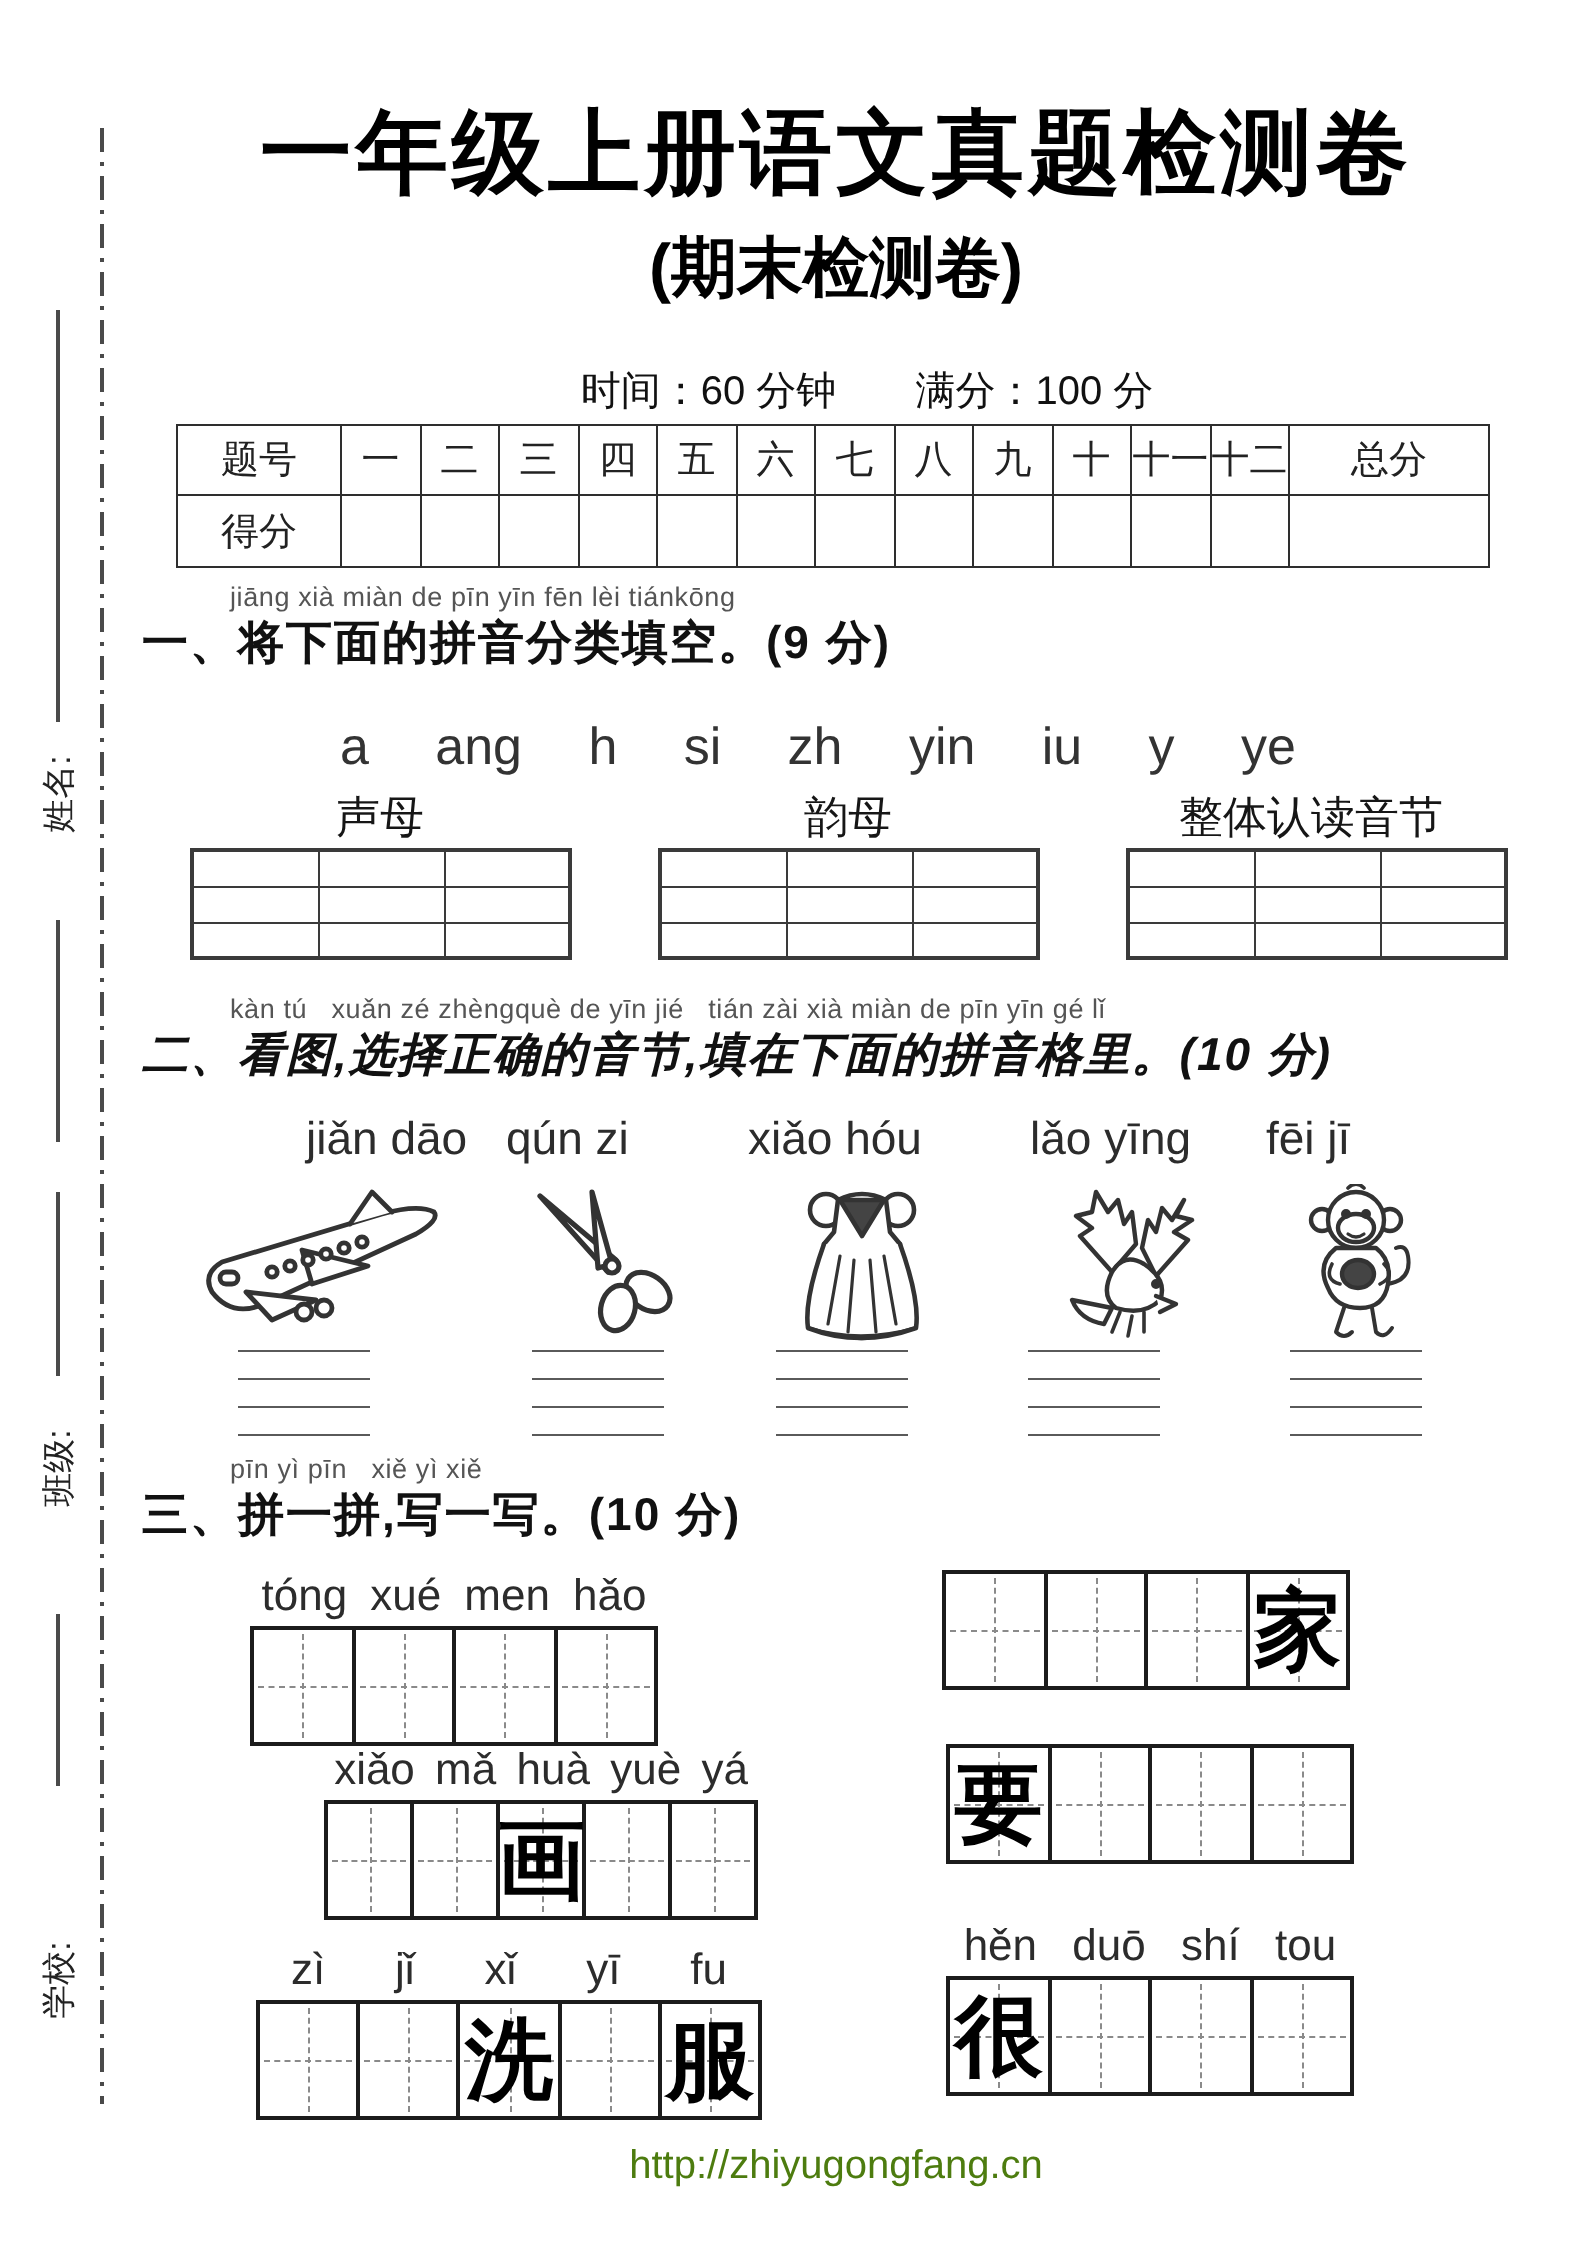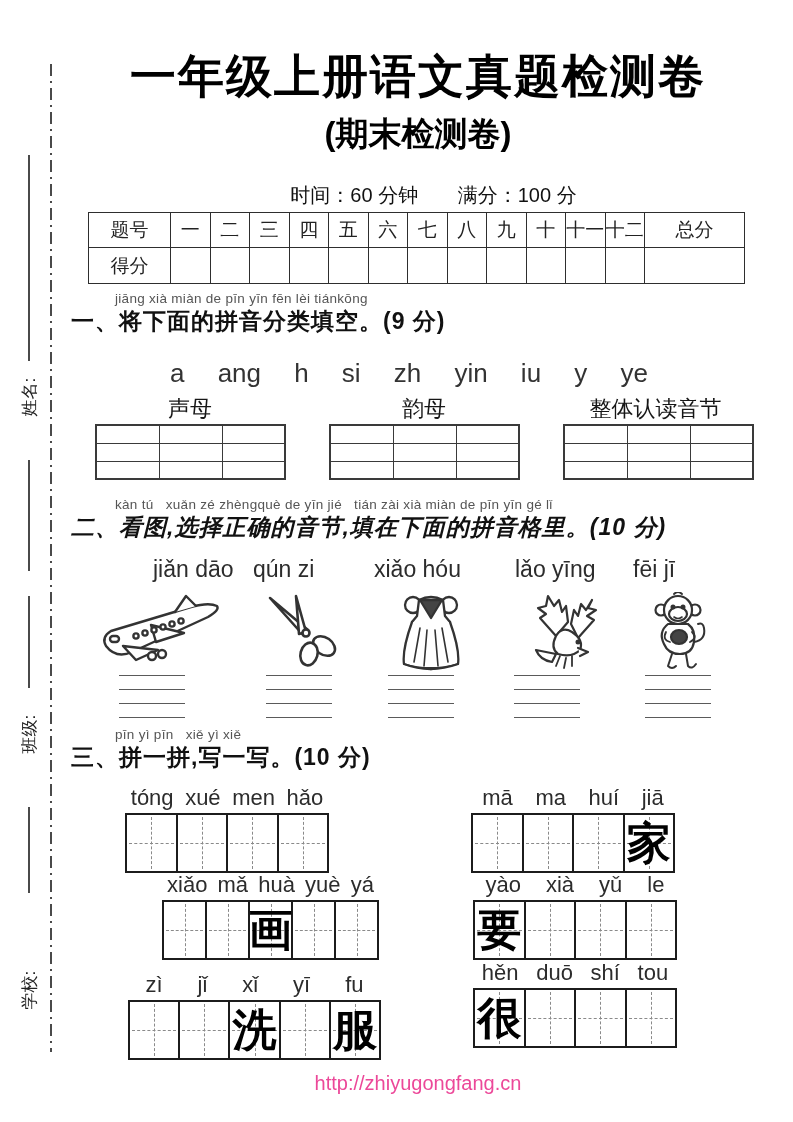--- a/index.html
+++ b/index.html
@@ -59,21 +59,21 @@
   .tzg { display:flex; border:2.5px solid #1c1c1c; background:#fff; }
   .tzg-cell { position:relative; flex:1; height:56px; border-right:2px solid #1c1c1c; }
   .tzg-cell:last-child { border-right:none; }
   .tzg-cell .cv { position:absolute; left:50%; top:2px; bottom:2px; border-left:1.3px dashed #8a8a8a; }
   .tzg-cell .ch { position:absolute; top:50%; left:2px; right:2px; border-top:1.3px dashed #8a8a8a; }
   .tzg-cell .hanzi { position:absolute; inset:0; display:flex; align-items:center; justify-content:center;
     font-family:"DejaVu Serif","Liberation Serif",serif; font-size:44px; font-weight:700; color:#000; z-index:2; }
 
   
   .footer { position:absolute; left:88px; top:1072px; width:660px; text-align:center;
-    font-size:20px; color:#ec4899; }
+    font-size:20px; color:#4d7c0f; }
 </style>
 </head>
 <body>
 
 <div class="page">
 
   <div class="fold-line"></div>
   <div class="blank-line" style="top:155px;height:206px;"></div>
   <div class="side-label" style="left:-1px;top:386px;">姓名:</div>
   <div class="blank-line" style="top:460px;height:111px;"></div>
@@ -336,26 +336,20 @@
           <span class="hanzi"></span>
         </div>
       <div class="tzg-cell">
           <span class="cv"></span>
           <span class="ch"></span>
           <span class="hanzi"></span>
         </div>
     </div>
   </div>
   <div class="wordgroup" style="left:471px;top:785px;width:204px;">
-    <div class="pyrow">
-      <span>mā</span>
-      <span>ma</span>
-      <span>huí</span>
-      <span>jiā</span>
-    </div>
     <div class="tzg">
       <div class="tzg-cell">
           <span class="cv"></span>
           <span class="ch"></span>
           <span class="hanzi"></span>
         </div>
       <div class="tzg-cell">
           <span class="cv"></span>
           <span class="ch"></span>
           <span class="hanzi"></span>
@@ -403,26 +397,20 @@
           <span class="hanzi"></span>
         </div>
       <div class="tzg-cell">
           <span class="cv"></span>
           <span class="ch"></span>
           <span class="hanzi"></span>
         </div>
     </div>
   </div>
   <div class="wordgroup" style="left:473px;top:872px;width:204px;">
-    <div class="pyrow">
-      <span>yào</span>
-      <span>xià</span>
-      <span>yǔ</span>
-      <span>le</span>
-    </div>
     <div class="tzg">
       <div class="tzg-cell">
           <span class="cv"></span>
           <span class="ch"></span>
           <span class="hanzi">要</span>
         </div>
       <div class="tzg-cell">
           <span class="cv"></span>
           <span class="ch"></span>
           <span class="hanzi"></span>

